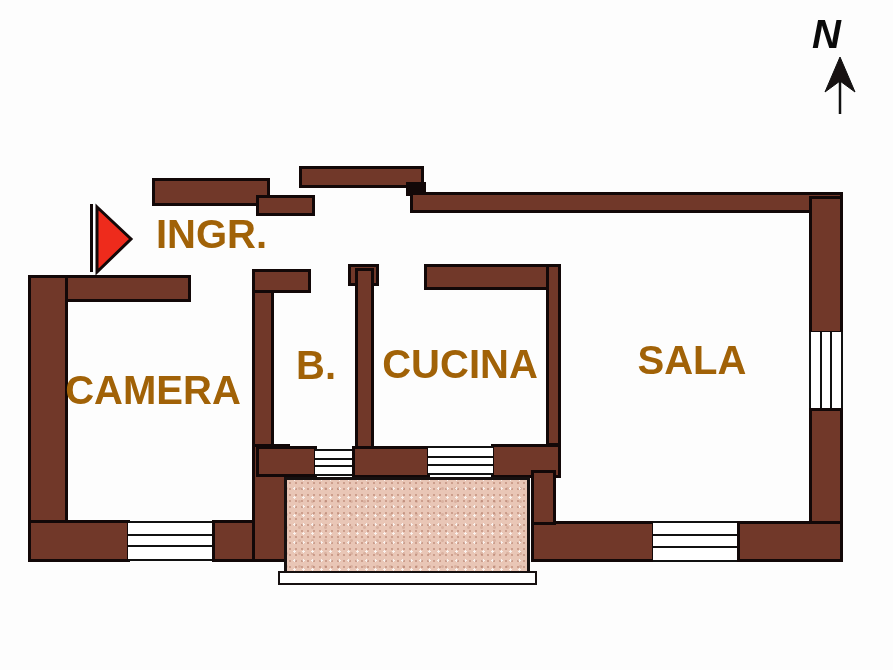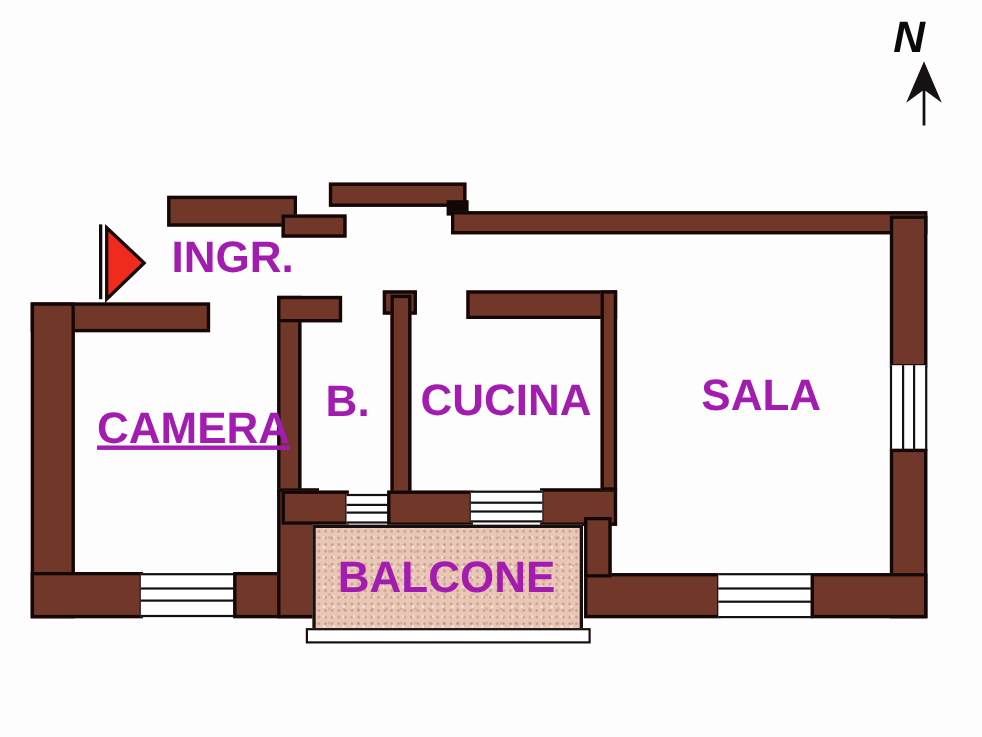--- a/index.html
+++ b/index.html
@@ -43,21 +43,21 @@
       radial-gradient(rgba(150,85,65,0.18) 1.2px, transparent 1.7px);
     background-size:6px 6px, 9px 9px, 13px 13px;
     background-position:0 0, 3px 4px, 6px 2px;
   }
   .railing{
     position:absolute;box-sizing:border-box;
     background:#ffffff;border:2px solid #161010;
   }
   .lbl{
     position:absolute;
-    color:#a21caf;
+    color:#a16207;
     font-weight:bold;
     font-size:40px;
     line-height:40px;
     letter-spacing:0px;
     text-align:center;
     white-space:nowrap;
   }
   .lbl.left{text-align:left;}
   .north-n{
     position:absolute;
@@ -114,19 +114,18 @@
     <polygon points="2,2 36,34 2,67" fill="#ee2b1c" stroke="#140808" stroke-width="3"></polygon>
   </svg>
 
   <div class="north-n" style="left:812px;top:14px;">N</div>
   <svg style="left:823px;top:56px;" width="34" height="62" viewBox="0 0 34 62">
     <line x1="17" y1="18" x2="17" y2="58" stroke="#111" stroke-width="2.5"></line>
     <polygon points="17,1 32,36 17,25 2,36" fill="#171212" stroke="#111" stroke-width="1"></polygon>
   </svg>
 
   <div class="lbl left" style="left:156px;top:214px;">INGR.</div>
-  <div class="lbl" style="left:76px;top:370px;width:200px;text-decoration:underline;">CAMERA</div>
+  <div class="lbl" style="left:53px;top:370px;width:200px;">CAMERA</div>
   <div class="lbl" style="left:286px;top:345px;width:60px;">B.</div>
   <div class="lbl" style="left:592px;top:340px;width:200px;">SALA</div>
   <div class="lbl" style="left:360px;top:344px;width:200px;">CUCINA</div>
-  <div class="lbl" style="left:306px;top:505px;width:200px;">BALCONE</div>
 
 </div>
 
 </body></html>

